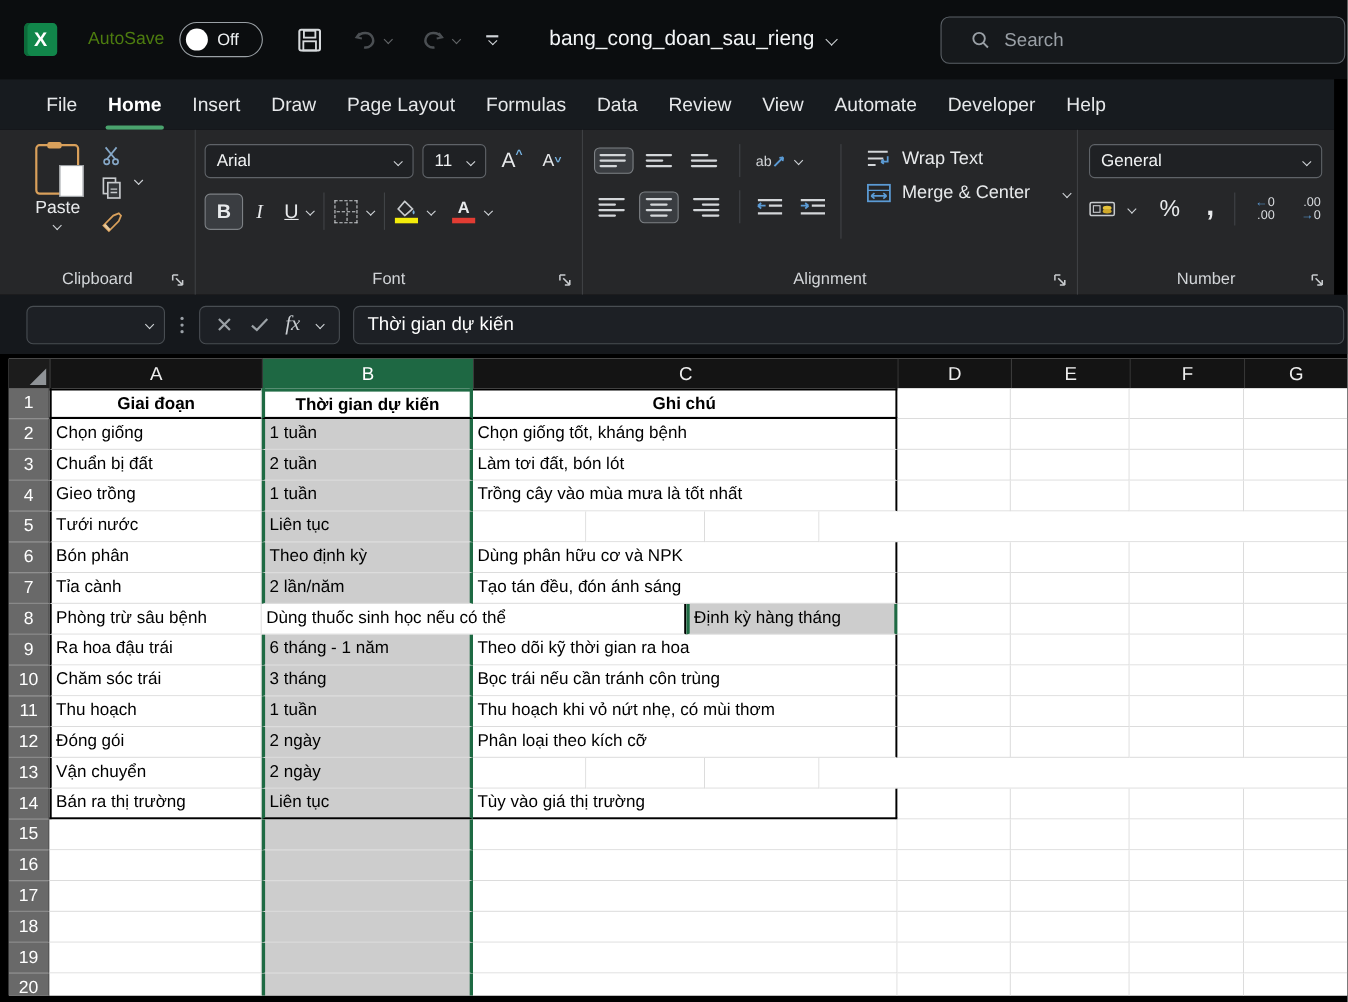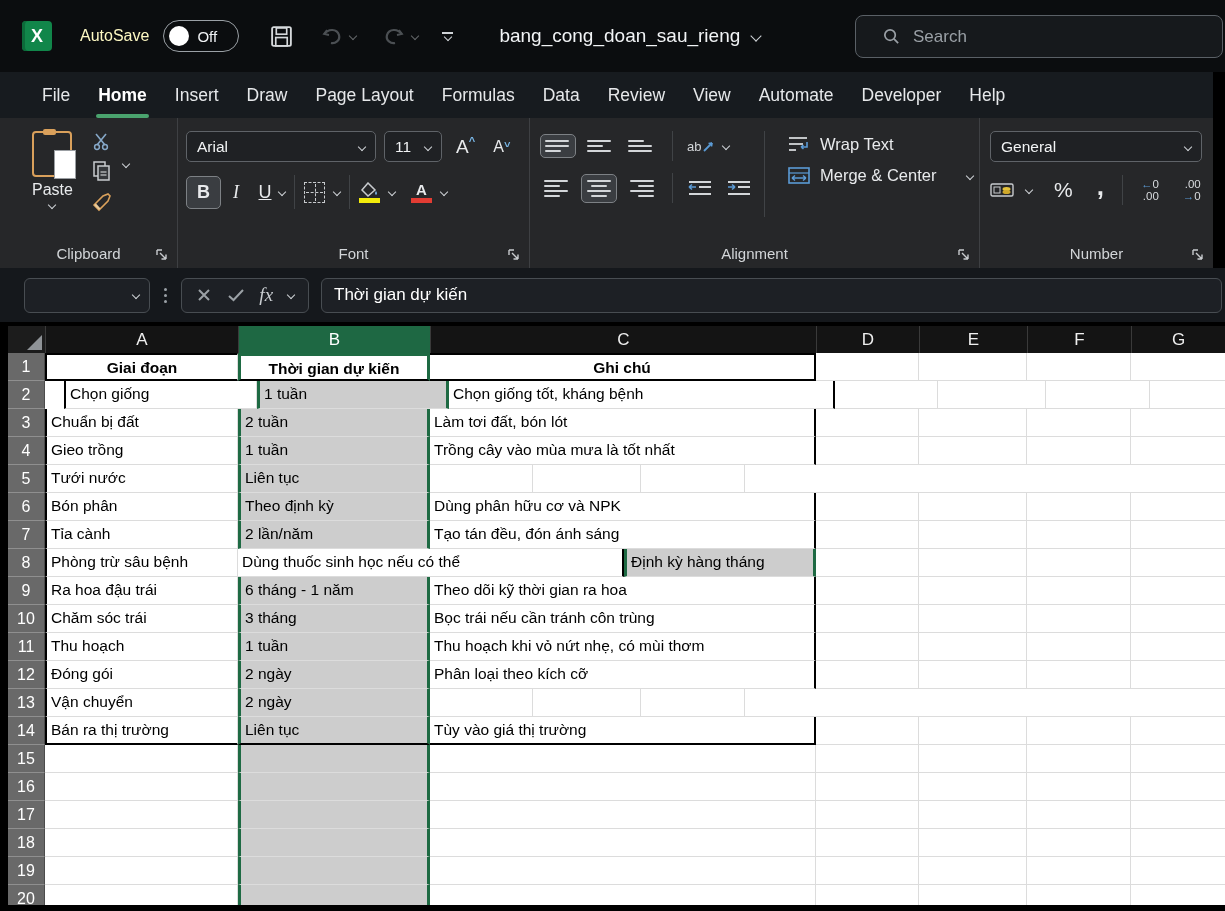--- a/index.html
+++ b/index.html
@@ -6,21 +6,21 @@
   body{width:1225px;height:911px;background:#000;overflow:hidden;position:relative;
        font-family:"Liberation Sans","DejaVu Sans",sans-serif;-webkit-font-smoothing:antialiased;}
   .app{position:absolute;inset:0;}
 
   
   .titlebar{position:absolute;top:0;left:0;width:1225px;height:72px;background:#0b0d0f;
             display:flex;align-items:center;}
   .xl-logo{width:30px;height:30px;margin-left:22px;background:#11864a;border-radius:4px;
            color:#fff;font-weight:bold;font-size:18px;display:flex;align-items:center;justify-content:center;
            box-shadow:3px 0 0 #0c6b3a inset;}
-  .autosave-lbl{color:#fef9c3;font-size:16px;margin-left:28px;}
+  .autosave-lbl{color:#4d7c0f;font-size:16px;margin-left:28px;}
   .toggle{margin-left:14px;width:74px;height:30px;border:1.5px solid #9aa0a5;border-radius:16px;
           display:flex;align-items:center;}
   .knob{width:20px;height:20px;border-radius:50%;background:#fff;margin-left:5px;}
   .toggle-state{color:#f0f2f4;font-size:15px;margin-left:8px;}
   .tb-icon{margin-left:26px;display:flex;align-items:center;}
   .dim{opacity:.45;}
   .chev{width:7px;height:7px;border-right:1.6px solid #cfd3d7;border-bottom:1.6px solid #cfd3d7;
         transform:rotate(45deg);display:inline-block;}
   .chev.sm{width:5px;height:5px;}
   .qat{margin-left:24px;display:flex;flex-direction:column;align-items:center;gap:2px;}
@@ -517,21 +517,21 @@
           <div class="cell hdrc blkT blkB blkL" style="flex: 0 0 193px;">Giai đoạn</div>
           <div class="cell hdrc blkT blkB selB activecell" style="flex: 0 0 192px;">Thời gian dự kiến</div>
           <div class="cell hdrc blkT blkB blkR" style="flex: 0 0 386px;">Ghi chú</div>
           <div class="cell" style="flex: 0 0 103px;"></div>
           <div class="cell" style="flex: 0 0 108px;"></div>
           <div class="cell" style="flex: 0 0 104px;"></div>
           <div class="cell flexlast"></div>
         </div>
         <div class="grow">
           <div class="rowh">2</div>
-          <div class="cell blkL" style="flex: 0 0 193px; margin-left: 19px;">Chọn giống</div>
+          <div class="cell blkL" style="flex: 0 0 193px;">Chọn giống</div>
           <div class="cell selB" style="flex: 0 0 192px;">1 tuần</div>
           <div class="cell blkR" style="flex: 0 0 386px;">Chọn giống tốt, kháng bệnh</div>
           <div class="cell" style="flex: 0 0 103px;"></div>
           <div class="cell" style="flex: 0 0 108px;"></div>
           <div class="cell" style="flex: 0 0 104px;"></div>
           <div class="cell flexlast"></div>
         </div>
         <div class="grow">
           <div class="rowh">3</div>
           <div class="cell blkL" style="flex: 0 0 193px;">Chuẩn bị đất</div>

